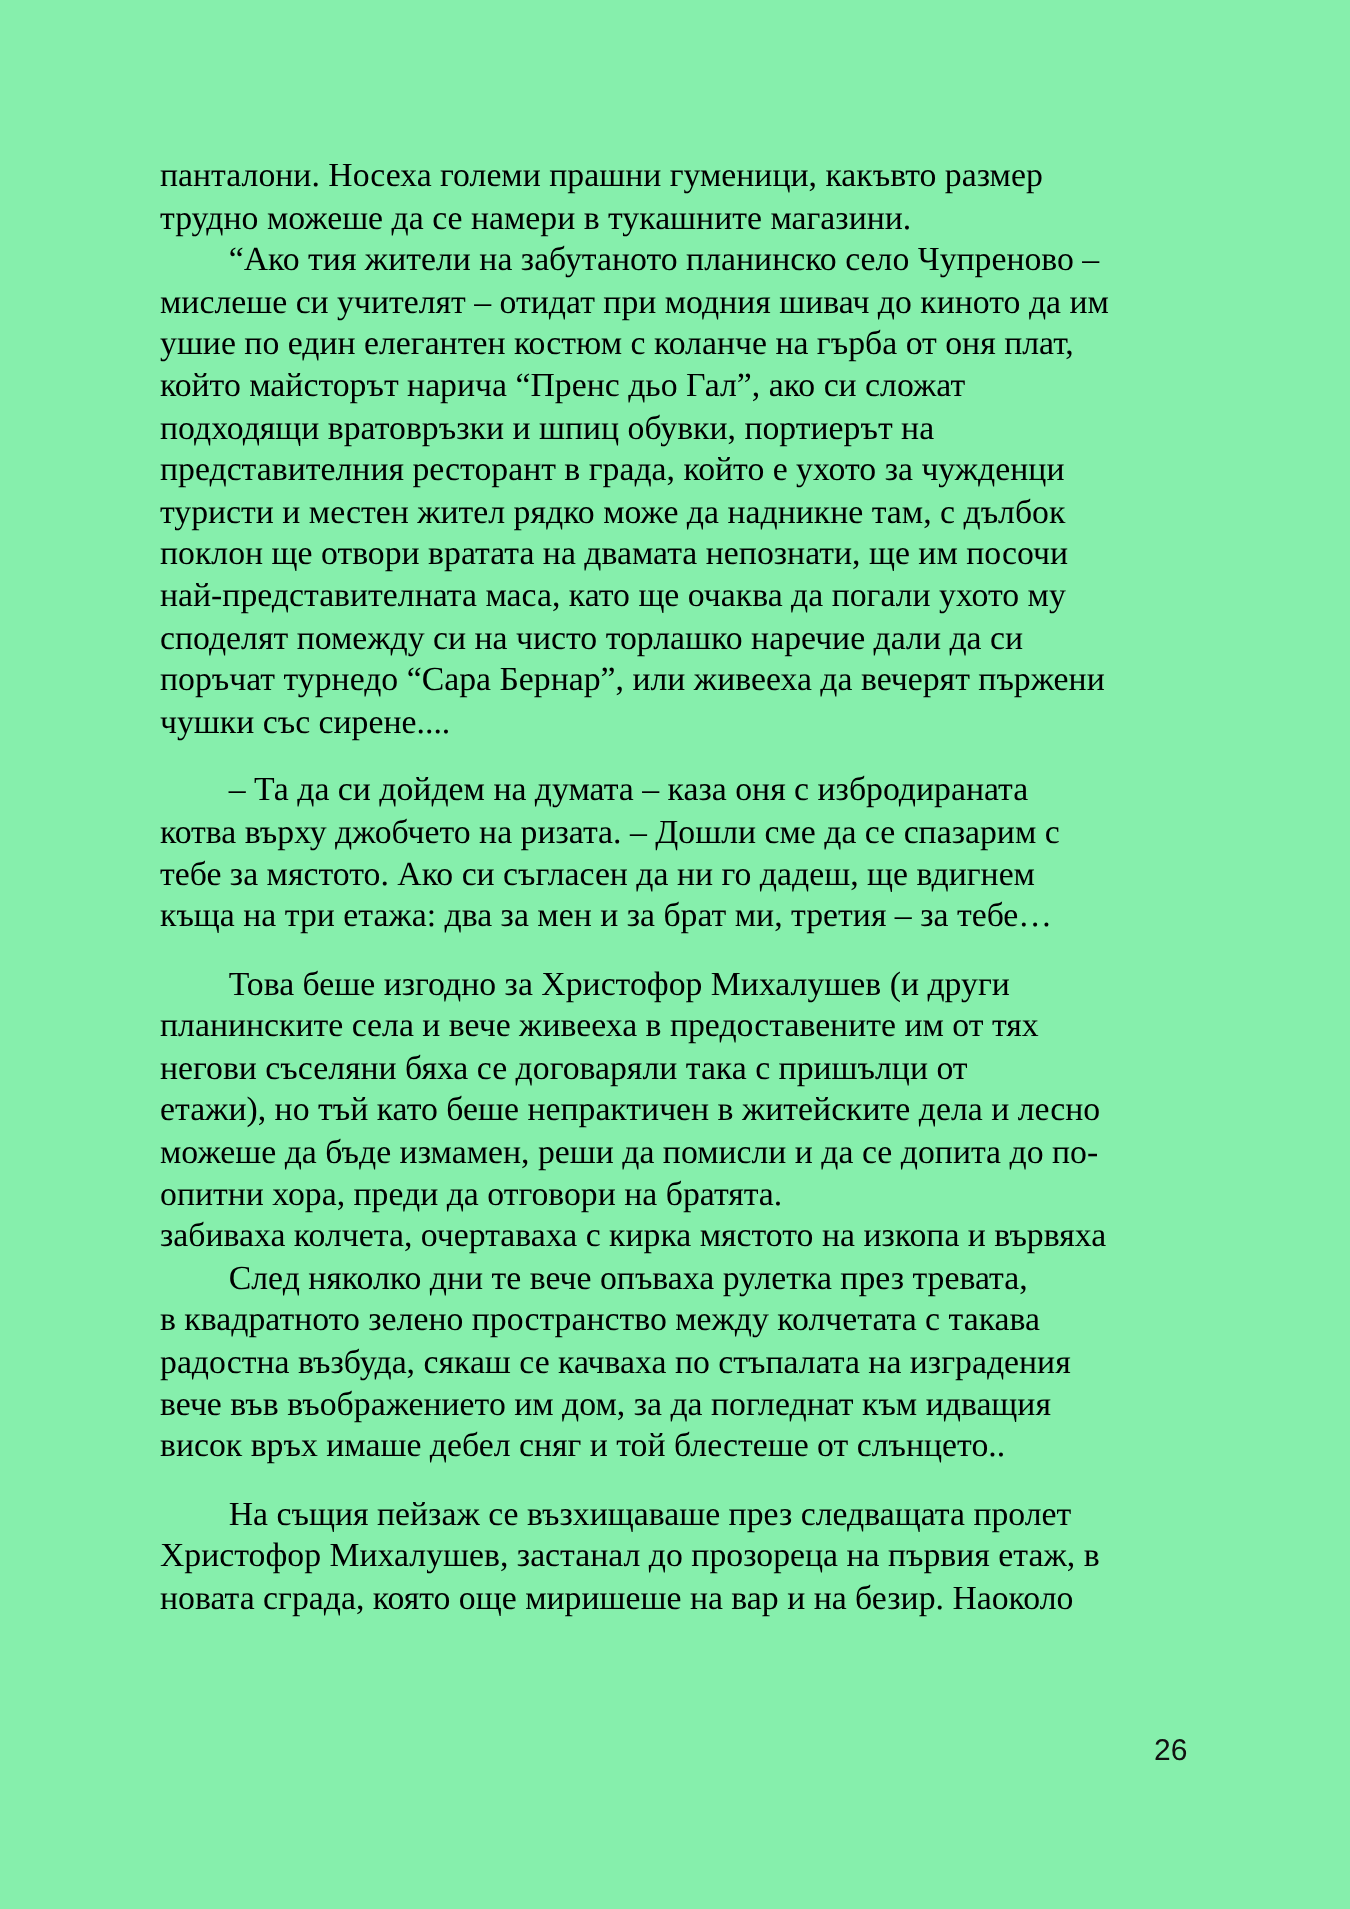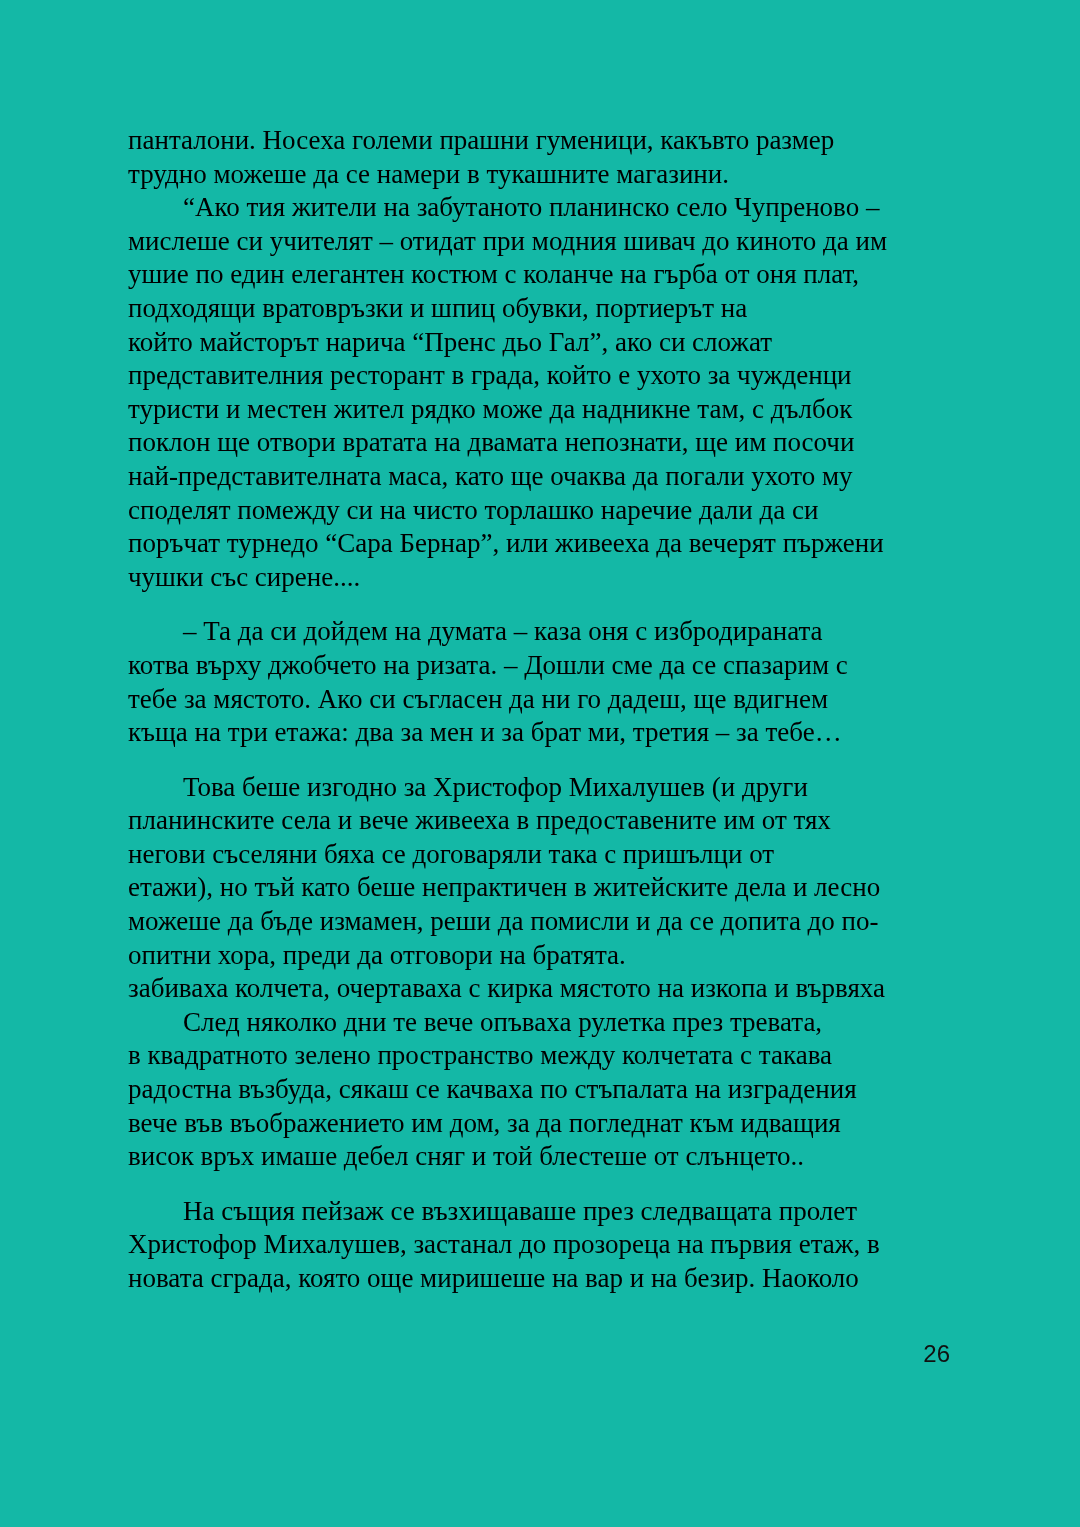--- a/index.html
+++ b/index.html
@@ -9,40 +9,40 @@
   body {
     width: 1080px;
     height: 1527px;
     background: #ffffff;
     overflow: hidden;
   }
   .page {
     position: relative;
     width: 1080px;
     height: 1527px;
-    background: #14b8a6;
+    background: #86efac;
     overflow: hidden;
   }
   .text-block {
     position: absolute;
     left: 128px;
     top: 124px;
     width: 845px;
     font-family: "Liberation Serif", serif;
     font-size: 27px;
     line-height: 33.6px;
     color: #000000;
   }
   .paragraph { margin: 0; }
   .paragraph.space-before { margin-top: 21px; }
   .line { white-space: nowrap; }
   .line.indent { padding-left: 55px; }
   .page-number {
     position: absolute;
-    top: 1340px;
+    top: 1387px;
     left: 0;
     width: 950px;
     text-align: right;
     font-family: "Liberation Sans", sans-serif;
     font-size: 24px;
     color: #111111;
   }
 </style>
 </head>
 <body>
@@ -50,22 +50,22 @@
 <div class="page">
   <div class="text-block">
       <div class="paragraph">
         <div class="line">панталони. Носеха големи прашни гуменици, какъвто размер</div>
         <div class="line">трудно можеше да се намери в тукашните магазини.</div>
       </div>
       <div class="paragraph">
         <div class="line indent">“Ако тия жители на забутаното планинско село Чупреново –</div>
         <div class="line">мислеше си учителят – отидат при модния шивач до киното да им</div>
         <div class="line">ушие по един елегантен костюм с коланче на гърба от оня плат,</div>
+        <div class="line">който майсторът нарича “Пренс дьо Гал”, ако си сложат</div>
         <div class="line">подходящи вратовръзки и шпиц обувки, портиерът на</div>
-        <div class="line">който майсторът нарича “Пренс дьо Гал”, ако си сложат</div>
         <div class="line">представителния ресторант в града, който е ухото за чужденци</div>
         <div class="line">туристи и местен жител рядко може да надникне там, с дълбок</div>
         <div class="line">поклон ще отвори вратата на двамата непознати, ще им посочи</div>
         <div class="line">най-представителната маса, като ще очаква да погали ухото му</div>
         <div class="line">споделят помежду си на чисто торлашко наречие дали да си</div>
         <div class="line">поръчат турнедо “Сара Бернар”, или живееха да вечерят пържени</div>
         <div class="line">чушки със сирене....</div>
       </div>
       <div class="paragraph space-before">
         <div class="line indent">– Та да си дойдем на думата – каза оня с избродираната</div>

